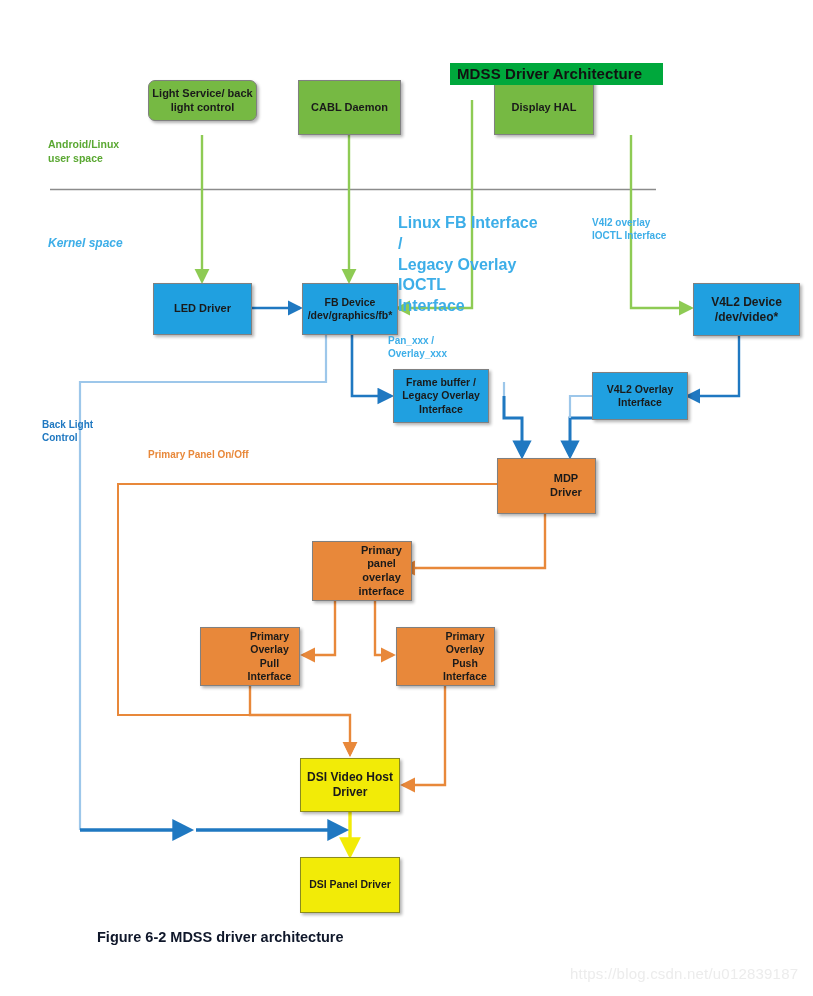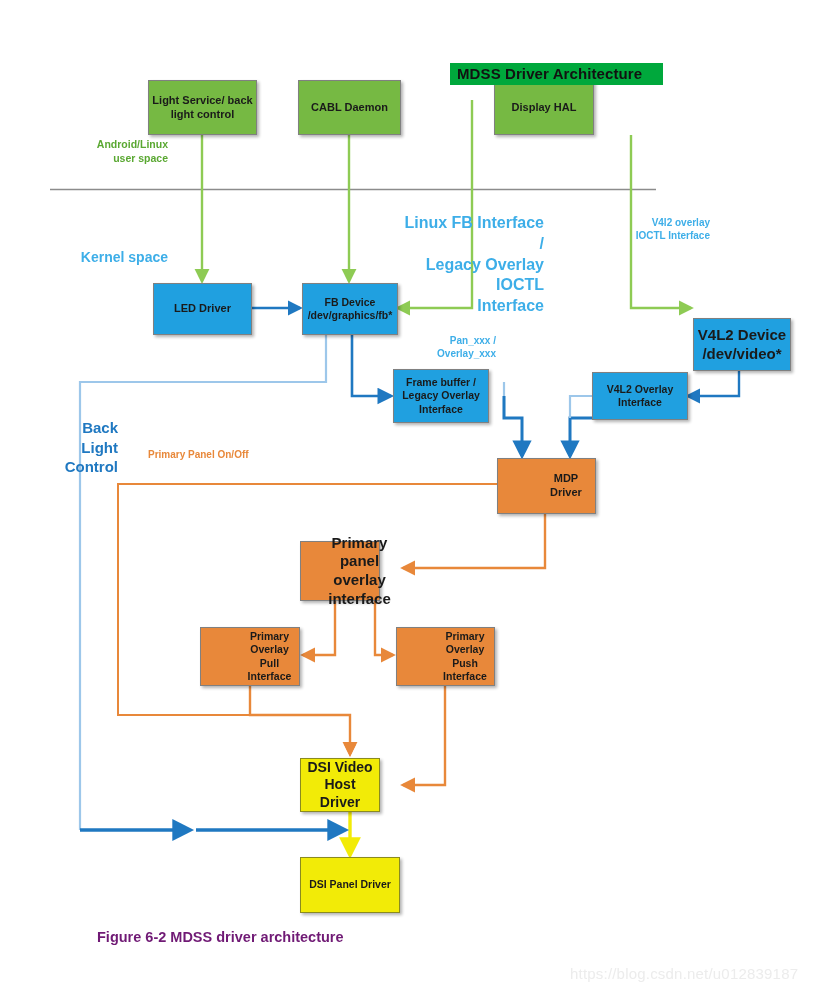--- a/index.html
+++ b/index.html
@@ -41,21 +41,21 @@
     z-index: 3;
   }
   .green  { background: #76b943; }
   .blue   { background: #20a0e0; }
   .orange { background: #e8883a; padding-left: 39px; }
   .yellow { background: #f2eb07; border-color: #8a8a20; }
 
   .label {
     position: absolute;
     font-weight: bold;
-    text-align: right;
+    text-align: left;
     line-height: 1.3;
     white-space: pre-line;
     z-index: 4;
   }
   .lbl-green  { color: #5aa832; }
   .lbl-blue   { color: #3daee8; }
   .lbl-darkblue { color: #1f78c1; }
   .lbl-orange { color: #e8883a; }
 
   #title-banner {
@@ -70,21 +70,21 @@
     letter-spacing: 0.1px;
     z-index: 5;
     margin-top: 32px;
   }
   #figure-caption {
     position: absolute;
     left: 97px;
     top: 929px;
     font-size: 14.5px;
     font-weight: bold;
-    color: #701a75;
+    color: #0f172a;
     z-index: 5;
   }
   #watermark {
     position: absolute;
     left: 570px;
     top: 965px;
     font-size: 15px;
     color: #ececec;
     z-index: 5;
     letter-spacing: 0.2px;
@@ -149,74 +149,74 @@
     <path d="M250,686 L250,715 L350,715 L350,754" stroke="#e8883a" stroke-width="2.4" fill="none" marker-end="url(#ao)"></path>
 
     <path d="M445,686 L445,785 L403,785" stroke="#e8883a" stroke-width="2.4" fill="none" marker-end="url(#ao)"></path>
 
     <path d="M350,812 L350,855" stroke="#f2eb07" stroke-width="3.4" fill="none" marker-end="url(#ay)"></path>
 
     <path d="M80,830 L190,830" stroke="#1f78c1" stroke-width="3.4" fill="none" marker-end="url(#ab)"></path>
     <path d="M196,830 L345,830" stroke="#1f78c1" stroke-width="3.4" fill="none" marker-end="url(#ab)"></path>
   </svg>
 
-  <div class="node green" style="left:148px; top:80px; width:109px; height:55px; font-size:11px;">Light Service/ back
+  <div class="node green" style="left:148px; top:80px; width:109px; height:41px; font-size:11px;border-radius:7px;">Light Service/ back
 light control</div>
 
   <div class="node green" style="left:298px; top:80px; width:103px; height:55px; font-size:11px;">CABL Daemon</div>
 
   <div class="node green" style="left:494px; top:80px; width:100px; height:55px; font-size:11px;">Display HAL</div>
 
   <div class="node blue" style="left:153px; top:283px; width:99px; height:52px; font-size:11px;">LED Driver</div>
 
   <div class="node blue" style="left:302px; top:283px; width:96px; height:52px; font-size:10.5px;">FB Device
 /dev/graphics/fb*</div>
 
-  <div class="node blue" style="left:693px; top:283px; width:98px; height:53px; font-size:15px;margin-top:35px;">V4L2 Device
+  <div class="node blue" style="left:693px; top:283px; width:107px; height:53px; font-size:12px;">V4L2 Device
 /dev/video*</div>
 
   <div class="node blue" style="left:393px; top:369px; width:96px; height:54px; font-size:10.5px;">Frame buffer /
 Legacy Overlay
 Interface</div>
 
   <div class="node blue" style="left:592px; top:372px; width:96px; height:48px; font-size:10.5px;">V4L2 Overlay
 Interface</div>
 
   <div class="node orange" style="left:497px; top:458px; width:99px; height:56px; font-size:11px;">MDP Driver</div>
 
-  <div class="node orange" style="left:300px; top:541px; width:80px; height:60px; font-size:15px;">Primary panel
+  <div class="node orange" style="left:312px; top:541px; width:100px; height:60px; font-size:11px;">Primary panel
 overlay interface</div>
 
   <div class="node orange" style="left:200px; top:627px; width:100px; height:59px; font-size:10.5px;">Primary Overlay
 Pull Interface</div>
 
   <div class="node orange" style="left:396px; top:627px; width:99px; height:59px; font-size:10.5px;">Primary Overlay
 Push Interface</div>
 
-  <div class="node yellow" style="left:300px; top:758px; width:80px; height:54px; font-size:14px;">DSI Video Host
+  <div class="node yellow" style="left:300px; top:758px; width:100px; height:54px; font-size:12px;">DSI Video Host
 Driver</div>
 
   <div class="node yellow" style="left:300px; top:857px; width:100px; height:56px; font-size:10.5px;">DSI Panel Driver</div>
 
   <div class="label lbl-green" style="left:48px; top:138px; width:120px; font-size:10.5px;">Android/Linux
 user space</div>
 
-  <div class="label lbl-blue" style="left:48px; top:248px; width:120px; font-size:14px;">Kernel space</div>
+  <div class="label lbl-blue" style="left:48px; top:236px; width:120px; font-size:12px;font-style:italic;">Kernel space</div>
 
   <div class="label lbl-blue" style="left:398px; top:213px; width:146px; font-size:16px;">Linux FB Interface /
 Legacy Overlay IOCTL
 Interface</div>
 
   <div class="label lbl-blue" style="left:592px; top:216px; width:118px; font-size:10px;">V4l2 overlay
 IOCTL Interface</div>
 
   <div class="label lbl-blue" style="left:388px; top:334px; width:108px; font-size:10px;">Pan_xxx /
 Overlay_xxx</div>
 
-  <div class="label lbl-darkblue" style="left:42px; top:418px; width:76px; font-size:15px;">Back Light
+  <div class="label lbl-darkblue" style="left:42px; top:418px; width:76px; font-size:10px;">Back Light
 Control</div>
 
   <div class="label lbl-orange" style="left:148px; top:448px; width:200px; font-size:10px; text-align:left;">Primary Panel On/Off</div>
 
   <div id="figure-caption">Figure 6-2 MDSS driver architecture</div>
   <div id="watermark">https://blog.csdn.net/u012839187</div>
 
 </div>
 
 </body></html>

